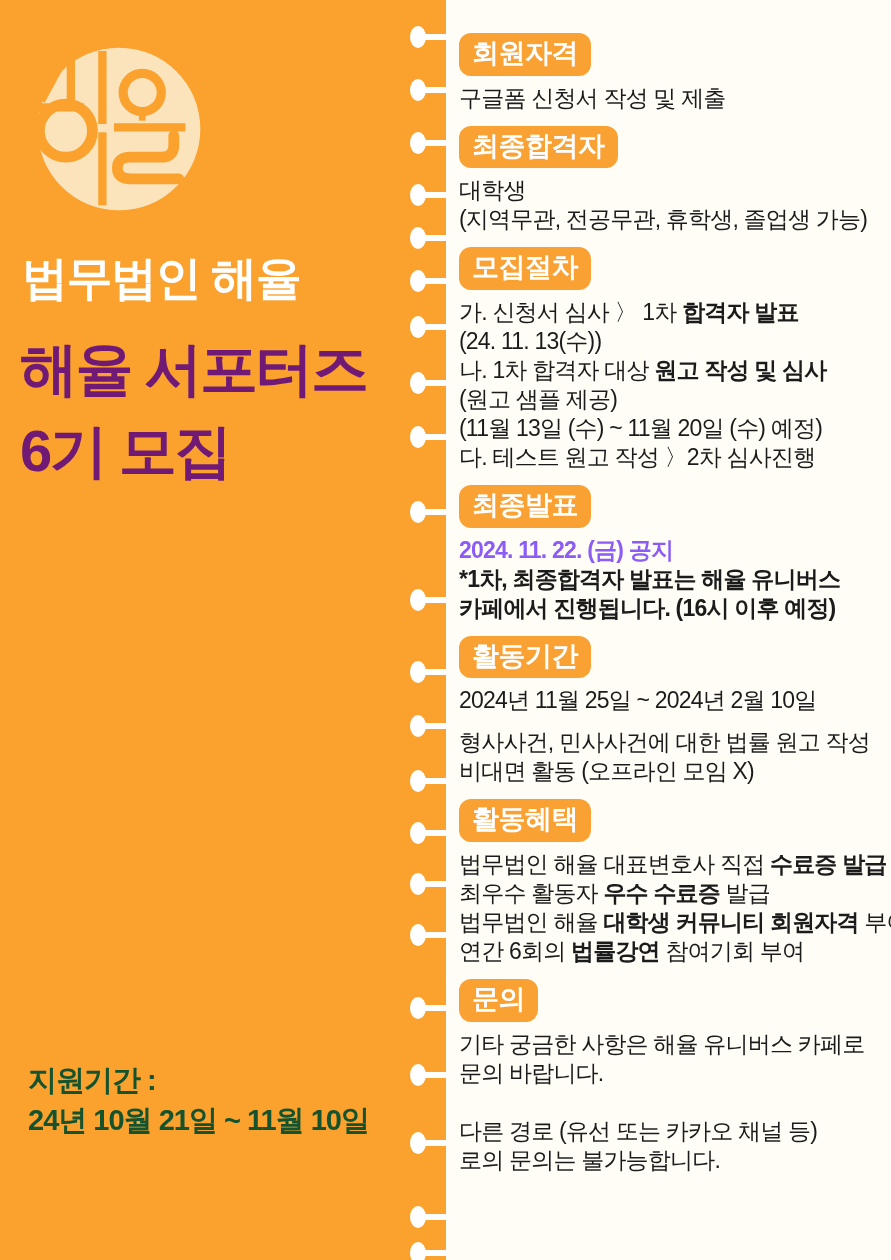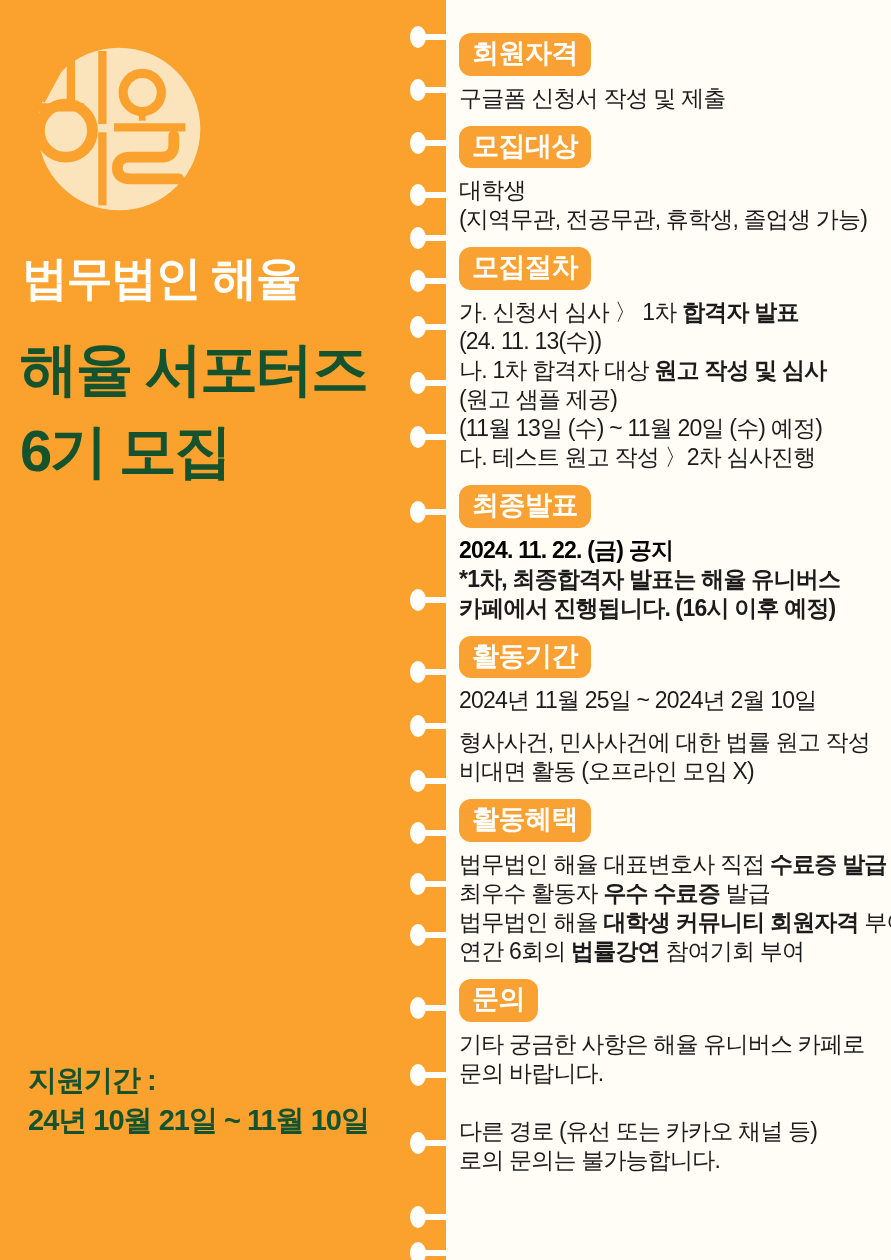--- a/index.html
+++ b/index.html
@@ -17,21 +17,21 @@
     background:#FAA22D;
   }
   .logo{position:absolute;left:34px;top:46px;width:170px;height:166px;}
   .firm-name{
     position:absolute;left:22px;top:248px;width:410px;
     color:#ffffff;font-size:46px;font-weight:800;letter-spacing:-1.5px;
     white-space:nowrap;
   }
   .main-title{
     position:absolute;left:20px;top:328px;width:420px;
-    color:#14532d;font-size:58px;font-weight:900;letter-spacing:-2.5px;
+    color:#701a75;font-size:58px;font-weight:900;letter-spacing:-2.5px;
     line-height:82px;white-space:nowrap;
   }
   .apply-period{
     position:absolute;left:28px;top:1060px;width:400px;
     color:#14532d;font-size:29px;font-weight:900;letter-spacing:-1px;
     line-height:40px;white-space:nowrap;
   }
   
   .right-panel{
     position:absolute;left:446px;top:0;width:445px;height:1260px;
@@ -100,23 +100,23 @@
     </div>
 
     <div class="apply-period">
       <div>지원기간 :</div>
       <div>24년 10월 21일 ~ 11월 10일</div>
     </div>
   </div>
 
   <div class="right-panel">
       <div class="section"><div class="badge">회원자격</div><p class="line"><span>구글폼 신청서 작성 및 제출</span></p></div>
-      <div class="section"><div class="badge">모집대상</div><p class="line"><span>대학생</span></p><p class="line"><span>(지역무관, 전공무관, 휴학생, 졸업생 가능)</span></p></div>
+      <div class="section"><div class="badge">최종합격자</div><p class="line"><span>대학생</span></p><p class="line"><span>(지역무관, 전공무관, 휴학생, 졸업생 가능)</span></p></div>
       <div class="section"><div class="badge">모집절차</div><p class="line"><span>가. 신청서 심사 〉 1차 </span><span class="b">합격자 발표</span></p><p class="line"><span>(24. 11. 13(수))</span></p><p class="line"><span>나. 1차 합격자 대상 </span><span class="b">원고 작성 및 심사</span></p><p class="line"><span>(원고 샘플 제공)</span></p><p class="line"><span>(11월 13일 (수) ~ 11월 20일 (수) 예정)</span></p><p class="line"><span>다. 테스트 원고 작성 〉2차 심사진행</span></p></div>
-      <div class="section"><div class="badge">최종발표</div><p class="line"><span class="b" style="color: #000000;">2024. 11. 22. (금) 공지</span></p><p class="line"><span class="b">*1차, 최종합격자 발표는 해율 유니버스</span></p><p class="line"><span class="b">카페에서 진행됩니다. (16시 이후 예정)</span></p></div>
+      <div class="section"><div class="badge">최종발표</div><p class="line"><span class="b" style="color: #8b5cf6;">2024. 11. 22. (금) 공지</span></p><p class="line"><span class="b">*1차, 최종합격자 발표는 해율 유니버스</span></p><p class="line"><span class="b">카페에서 진행됩니다. (16시 이후 예정)</span></p></div>
       <div class="section"><div class="badge">활동기간</div><p class="line"><span>2024년 11월 25일 ~ 2024년 2월 10일</span></p></div>
       <div class="section"><p class="line"><span>형사사건, 민사사건에 대한 법률 원고 작성</span></p><p class="line"><span>비대면 활동 (오프라인 모임 X)</span></p></div>
       <div class="section"><div class="badge">활동혜택</div><p class="line"><span>법무법인 해율 대표변호사 직접 </span><span class="b">수료증 발급</span></p><p class="line"><span>최우수 활동자 </span><span class="b">우수 수료증</span><span> 발급</span></p><p class="line"><span>법무법인 해율 </span><span class="b">대학생 커뮤니티 회원자격</span><span> 부여</span></p><p class="line"><span>연간 6회의 </span><span class="b">법률강연</span><span> 참여기회 부여</span></p></div>
       <div class="section"><div class="badge">문의</div><p class="line"><span>기타 궁금한 사항은 해율 유니버스 카페로</span></p><p class="line"><span>문의 바랍니다.</span></p><p class="line">&nbsp;</p><p class="line"><span>다른 경로 (유선 또는 카카오 채널 등)</span></p><p class="line"><span>로의 문의는 불가능합니다.</span></p></div>
     </div>
 
   <div class="pins">
       <div class="pin-stem" style="top: 34px;"></div>
       <div class="pin-dot" style="top: 26px;"></div>
       <div class="pin-stem" style="top: 87px;"></div>

